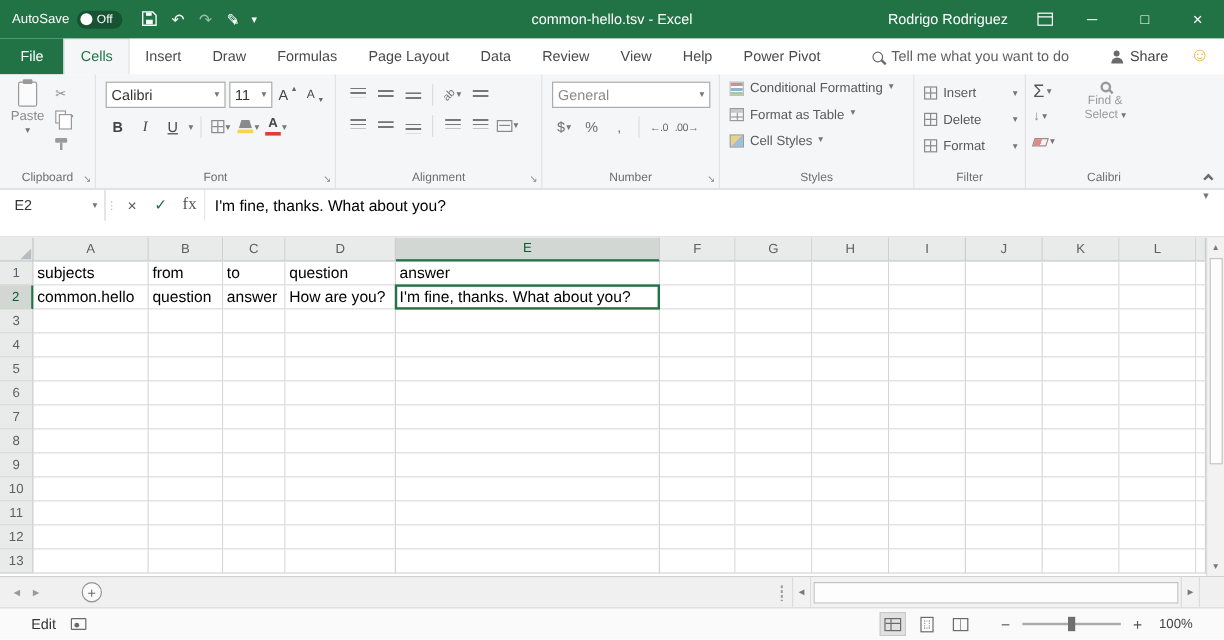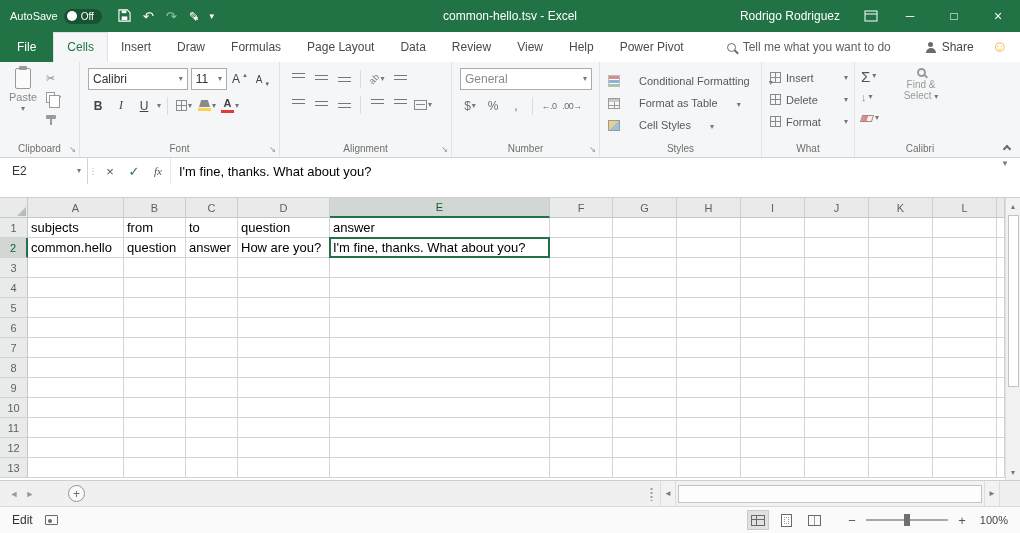--- a/index.html
+++ b/index.html
@@ -73,21 +73,21 @@
   .cbar{width:13px;height:3px}
   .cbar.yellow{background:#ffd24c}
   .cbar.red{background:#e03c31}
   .ic-fontcolor{font-size:11px;font-weight:bold;color:#444;line-height:1}
   .al{width:13px;height:12px;background-repeat:no-repeat;background-image:repeating-linear-gradient(to bottom,#777 0 1.5px,transparent 1.5px 4px);background-size:13px 8px}
   .al.top{background-position:0 0}.al.mid{background-position:0 50%}.al.bot{background-position:0 100%}
   .ic-orient{font-size:9px;color:#777;transform:rotate(-45deg);display:inline-block}
   .ic-merge{width:13px;height:10px;border:1px solid #8a8a8a;display:inline-block;background:linear-gradient(#8a8a8a,#8a8a8a) center/9px 1px no-repeat}
   .numtxt{font-size:12px;color:#6d6d6d}
   .dec{font-size:9px;color:#6d6d6d;letter-spacing:-.5px}
-  .style-row{display:flex;align-items:flex-end;gap:19px;height:19px;margin-bottom:3px;font-size:11px;color:#595959;white-space:nowrap}
+  .style-row{display:flex;align-items:flex-start;gap:5px;height:19px;margin-bottom:3px;font-size:11px;color:#595959;white-space:nowrap}
   .ic-cf{width:12px;height:12px;border:1px solid #bdbdbd;background:repeating-linear-gradient(to bottom,#d98c8c 0 3px,#fff 3px 4px,#8cb4d9 4px 7px,#fff 7px 8px,#a3c99b 8px 11px);flex:0 0 auto}
   .ic-table{width:12px;height:11px;border:1px solid #9a9a9a;flex:0 0 auto;
     background:linear-gradient(#c9c9c9,#c9c9c9) 0 0/100% 3px no-repeat,linear-gradient(#9a9a9a,#9a9a9a) center/1px 100% no-repeat,linear-gradient(#9a9a9a,#9a9a9a) 0 6px/100% 1px no-repeat}
   .ic-cellstyles{width:12px;height:11px;border:1px solid #9a9a9a;flex:0 0 auto;
     background:linear-gradient(135deg,#e8d28a 0 50%,#9fbfdd 50% 100%)}
   .cells-row{display:flex;align-items:center;gap:5px;height:19px;margin-bottom:3px;font-size:11px;color:#595959}
   .cells-row .sp{flex:1}
   .edit-body{display:flex;gap:4px;padding:5px 2px 0 6px}
   .edit-col{display:flex;flex-direction:column;gap:3px;width:34px}
   .erow{display:flex;align-items:center;gap:2px;color:#8a8a8a;font-size:13px;height:18px}
@@ -100,21 +100,21 @@
   .ic-mag2{width:9px;height:9px;border:2px solid #9a9a9a;border-radius:50%;position:relative}
   .ic-mag2::after{content:"";position:absolute;width:5px;height:2px;background:#9a9a9a;transform:rotate(45deg);right:-4px;bottom:-2px}
   .collapse{position:absolute;right:8px;bottom:6px;width:8px;height:8px}
   .collapse i{display:block;width:6px;height:6px;border-left:2px solid #6a6a6a;border-top:2px solid #6a6a6a;transform:rotate(45deg);margin-top:3px}
 
   
   .fbar{height:40px;background:#fff;border-bottom:1px solid #cfcfcf;display:flex;align-items:flex-start;padding:0 6px 0 0;flex:0 0 auto}
   .namebox{width:88px;height:26px;border-right:1px solid #d4d4d4;display:flex;align-items:center;justify-content:space-between;padding:0 6px 0 12px;font-size:12px;color:#333}
   .fsplit{width:10px;height:26px;display:flex;align-items:center;justify-content:center;color:#b9b9b9;font-size:9px}
   .fbtn{width:24px;height:26px;display:flex;align-items:center;justify-content:center;font-size:13px;color:#555}
-  .fbtn.fx{font-family:"Liberation Serif",serif;font-style:italic;font-size:11px}
+  .fbtn.fx{font-family:"Liberation Serif",serif;font-size:14px}
   .ffield{flex:1;height:26px;display:flex;align-items:center;padding-left:8px;font-size:13px;color:#000;border-left:1px solid #e8e8e8}
   .fexp{width:18px;text-align:center;color:#777;font-size:9px}
 
   
   .gridwrap{height:282px;display:flex;flex:0 0 auto;background:#fff;overflow:hidden}
   .sheet-area{width:1005px;display:flex;flex-direction:column;overflow:hidden}
   .col-row{display:flex;height:20px;flex:0 0 auto}
   .corner{width:28px;height:20px;background:#e9eaea;border-right:1px solid #c6c6c6;border-bottom:1px solid #c6c6c6;position:relative;flex:0 0 auto}
   .corner::after{content:"";position:absolute;right:1px;bottom:1px;border-bottom:9px solid #b7bcc0;border-left:9px solid transparent}
   .col-hdr{height:20px;background:#e9eaea;border-right:1px solid #cdcdcd;border-bottom:1px solid #c6c6c6;font-size:11px;color:#5f5f5f;display:flex;align-items:center;justify-content:center;flex:0 0 auto}
@@ -141,21 +141,21 @@
   .new-sheet{width:17px;height:17px;border:1px solid #939393;border-radius:50%;display:flex;align-items:center;justify-content:center;color:#6c6c6c;font-size:12px;margin-left:30px;background:#fafafa;line-height:1}
   .sb-sp{flex:1}
   .dots6{width:5px;height:14px;background-image:radial-gradient(circle,#9a9a9a 1px,transparent 1.2px);background-size:5px 4px;margin-right:6px}
   .h-scroll{display:flex;align-items:center;height:100%}
   .h-ar{width:16px;height:100%;display:flex;align-items:center;justify-content:center;color:#7a7a7a;font-size:8px;background:#f2f2f2;border-left:1px solid #ddd;border-right:1px solid #ddd}
   .h-track{width:308px;height:100%;background:#f2f2f2;display:flex;align-items:center;padding:3px 2px}
   .h-thumb{width:100%;height:18px;background:#fdfdfd;border:1px solid #c3c3c3}
   .sb-corner{width:20px;height:100%;background:#f0f0f0}
 
   
-  .statusbar{height:27px;background:#fafafa;border-top:1px solid #d9d9d9;display:flex;align-items:center;padding:0 12px;flex:0 0 auto}
+  .statusbar{height:27px;background:#fafafa;border-top:1px solid #d9d9d9;display:flex;align-items:center;padding:0 26px;flex:0 0 auto}
   .st-mode{font-size:12px;color:#333;margin-right:12px}
   .ic-macro{width:13px;height:10px;border:1px solid #6a6a6a;border-radius:1px;position:relative}
   .ic-macro::after{content:"";position:absolute;left:2px;bottom:1.5px;width:4px;height:4px;background:#6a6a6a;border-radius:50%}
   .st-right{margin-left:auto;display:flex;align-items:center;gap:6px}
   .viewbtn{width:22px;height:20px;display:flex;align-items:center;justify-content:center}
   .viewbtn.on{background:#e1e1e1;border:1px solid #cacaca}
   .ic-vnormal{width:14px;height:11px;border:1px solid #6a6a6a;background:linear-gradient(#6a6a6a,#6a6a6a) 0 3px/100% 1px no-repeat,linear-gradient(#6a6a6a,#6a6a6a) 4px 0/1px 100% no-repeat}
   .ic-vpage{width:11px;height:13px;border:1px solid #6a6a6a;background:linear-gradient(#fff,#fff) center/100% 100%,#fff;position:relative}
   .ic-vpage::after{content:"";position:absolute;inset:2px;border:1px dotted #9a9a9a}
   .ic-vbreak{width:13px;height:11px;border:1px solid #6a6a6a;background:repeating-linear-gradient(90deg,transparent 0 5px,#9a9a9a 5px 6px)}
@@ -417,21 +417,21 @@
           <span class="sp"></span>
             <span class="dd8">▾</span>
         </div>
         <div class="cells-row">
           <span class="ic-gridx"></span>
           <span>Format</span>
           <span class="sp"></span>
             <span class="dd8">▾</span>
         </div>
       </div>
-      <div class="rg-label">What</div>
+      <div class="rg-label">Filter</div>
     </div>
 
     <div class="rgroup" style="width:130px;border-right:none">
       <div class="edit-body">
         <div class="edit-col">
           <span class="erow">
               <span style="font-size:15px;color:#555">Σ</span>
               <span class="dd8">▾</span>
             </span>
           <span class="erow">

